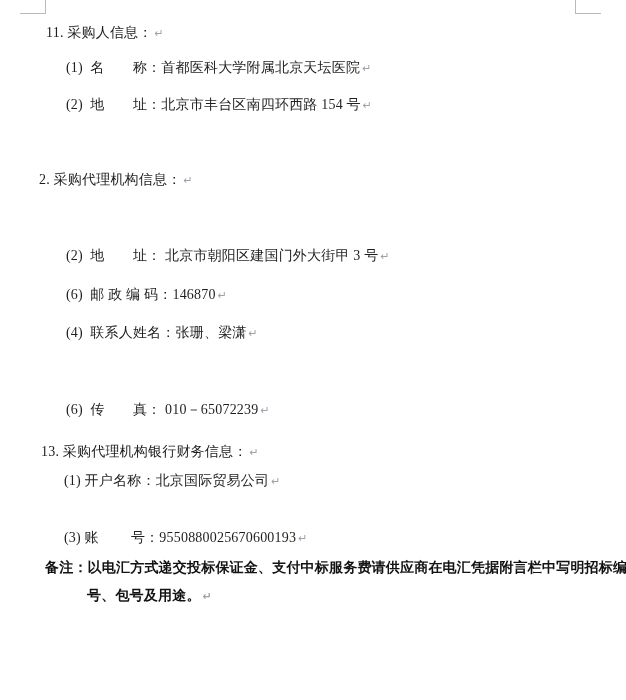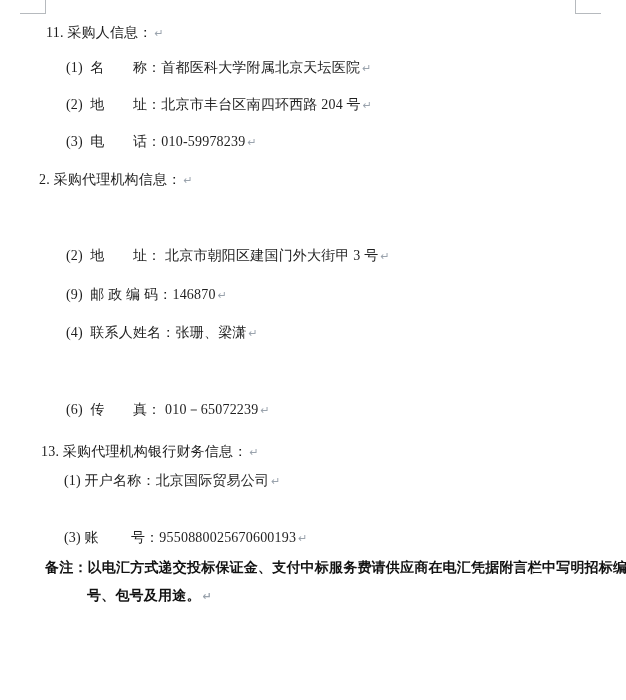--- a/index.html
+++ b/index.html
@@ -36,30 +36,29 @@
 
 <div class="page">
 
   <div class="crop crop-tl"></div>
   <div class="crop crop-tr"></div>
 
   <div class="line heading" style="top:25px;left:46px"><span>11. 采购人信息：</span><span class="pilcrow">↵</span></div>
 
   <div class="line" style="top:60px;left:66px"><span>(1)  名　　称：</span><span>首都医科大学附属北京天坛医院</span><span class="pilcrow">↵</span></div>
 
-  <div class="line" style="top:97px;left:66px"><span>(2)  地　　址：</span><span>北京市丰台区南四环西路 204 号</span><span class="pilcrow">↵</span></div>
+  <div class="line" style="top:97px;left:66px"><span>(2)  地　　址：</span><span>北京市丰台区南四环西路 154 号</span><span class="pilcrow">↵</span></div>
 
-  <div class="line" style="top:134px;left:66px"><span>(3)  电　　话：</span><span>010-59978239</span><span class="pilcrow">↵</span></div>
 
   <div class="line heading" style="top:172px;left:39px"><span>2. 采购代理机构信息：</span><span class="pilcrow">↵</span></div>
 
 
   <div class="line" style="top:248px;left:66px"><span>(2)  地　　址：</span><span> 北京市朝阳区建国门外大街甲 3 号</span><span class="pilcrow">↵</span></div>
 
-  <div class="line" style="top:287px;left:66px"><span>(9)  邮 政 编 码：</span><span>146870</span><span class="pilcrow">↵</span></div>
+  <div class="line" style="top:287px;left:66px"><span>(6)  邮 政 编 码：</span><span>146870</span><span class="pilcrow">↵</span></div>
 
   <div class="line" style="top:325px;left:66px"><span>(4)  联系人姓名：</span><span>张珊、梁潇</span><span class="pilcrow">↵</span></div>
 
 
   <div class="line" style="top:402px;left:66px"><span>(6)  传　　真：</span><span> 010－65072239</span><span class="pilcrow">↵</span></div>
 
   <div class="line heading" style="top:444px;left:41px"><span>13. 采购代理机构银行财务信息：</span><span class="pilcrow">↵</span></div>
 
   <div class="line" style="top:473px;left:64px"><span>(1) 开户名称：</span><span>北京国际贸易公司</span><span class="pilcrow">↵</span></div>
 

